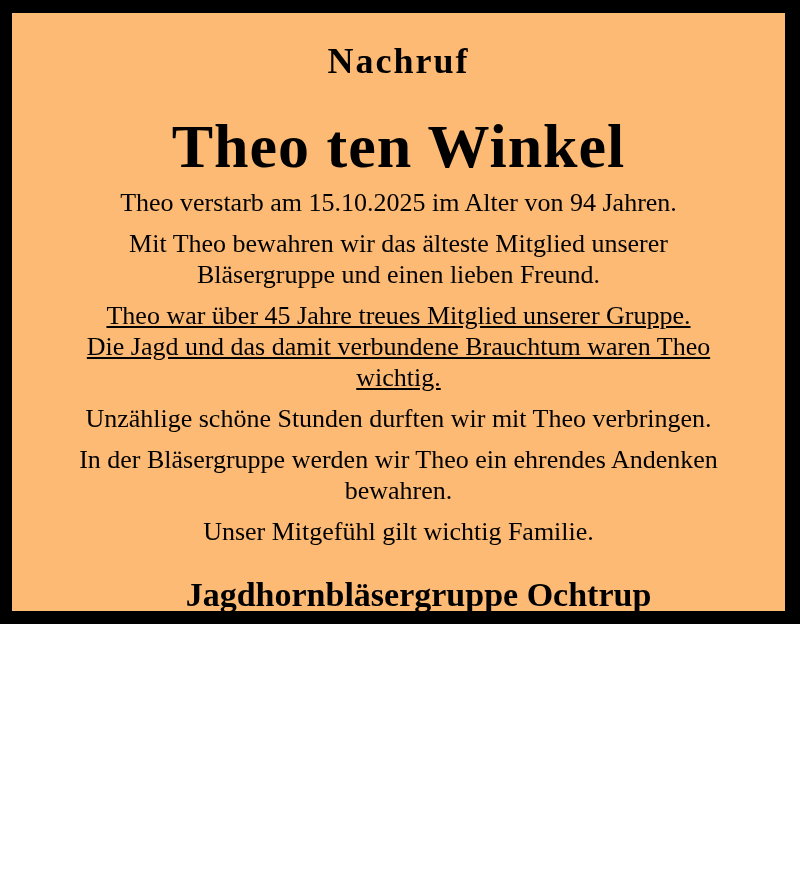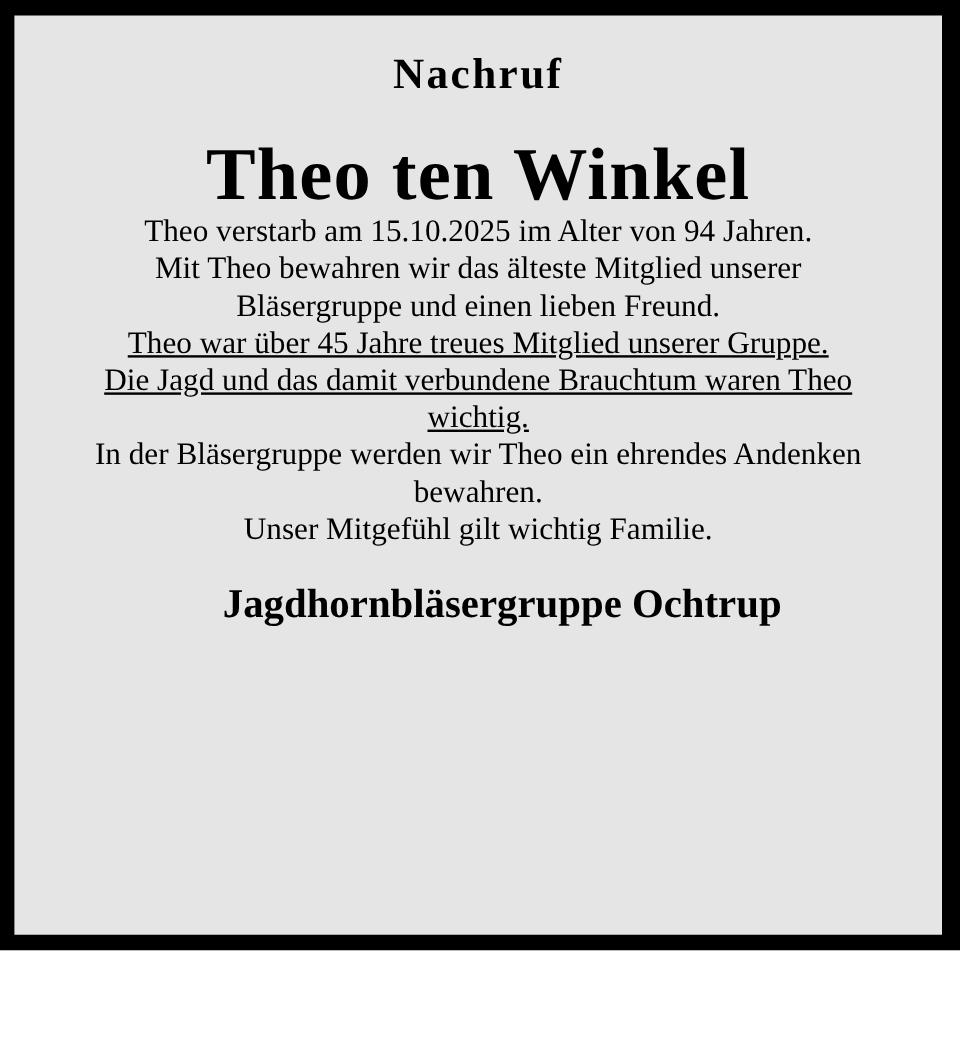--- a/index.html
+++ b/index.html
@@ -3,25 +3,25 @@
 <meta charset="utf-8">
 <style>
   html, body {
     margin: 0;
     padding: 0;
     background: #ffffff;
   }
   .frame {
     box-sizing: border-box;
     width: 800px;
-    height: 792px;
+    height: 624px;
     border-style: solid;
     border-color: #000000;
     border-width: 13px 15px 13px 12px;
-    background: #e5e5e5;
+    background: #fdba74;
     color: #000000;
     font-family: "Liberation Serif", "DejaVu Serif", serif;
     text-align: center;
     overflow: hidden;
   }
   .title {
     margin: 27px 0 0;
     font-size: 36px;
     line-height: 43px;
     font-weight: bold;
@@ -34,21 +34,21 @@
     white-space: pre-line;
   }
   .deceased-name {
     margin: 32px 0 0;
     font-size: 62px;
     line-height: 62px;
     font-weight: bold;
     letter-spacing: 1px;
   }
   p.para {
-    margin: 0;
+    margin: 10px;
     font-size: 26px;
     line-height: 31px;
     white-space: pre-line;
   }
   .para-0 { margin-top: 28px; }
   .para-1 { margin-top: 29px; }
   .para-2 { margin-top: 27px; text-decoration: underline; }
   .para-3 { margin-top: 27px; }
   .para-4 { margin-top: 24px; }
   .para-5 { margin-top: 33px; }
@@ -71,20 +71,21 @@
 
   <p class="para para-0">Theo verstarb am 15.10.2025 im Alter von 94 Jahren.</p>
 
   <p class="para para-1">Mit Theo bewahren wir das älteste Mitglied unserer
 Bläsergruppe und einen lieben Freund.</p>
 
   <p class="para para-2">Theo war über 45 Jahre treues Mitglied unserer Gruppe.
 Die Jagd und das damit verbundene Brauchtum waren Theo
 wichtig.</p>
 
+  <p class="para para-3">Unzählige schöne Stunden durften wir mit Theo verbringen.</p>
 
   <p class="para para-4">In der Bläsergruppe werden wir Theo ein ehrendes Andenken
 bewahren.</p>
 
   <p class="para para-5">Unser Mitgefühl gilt wichtig Familie.</p>
 
   <div class="signature">Jagdhornbläsergruppe Ochtrup</div>
 </div>
 
 </body></html>

